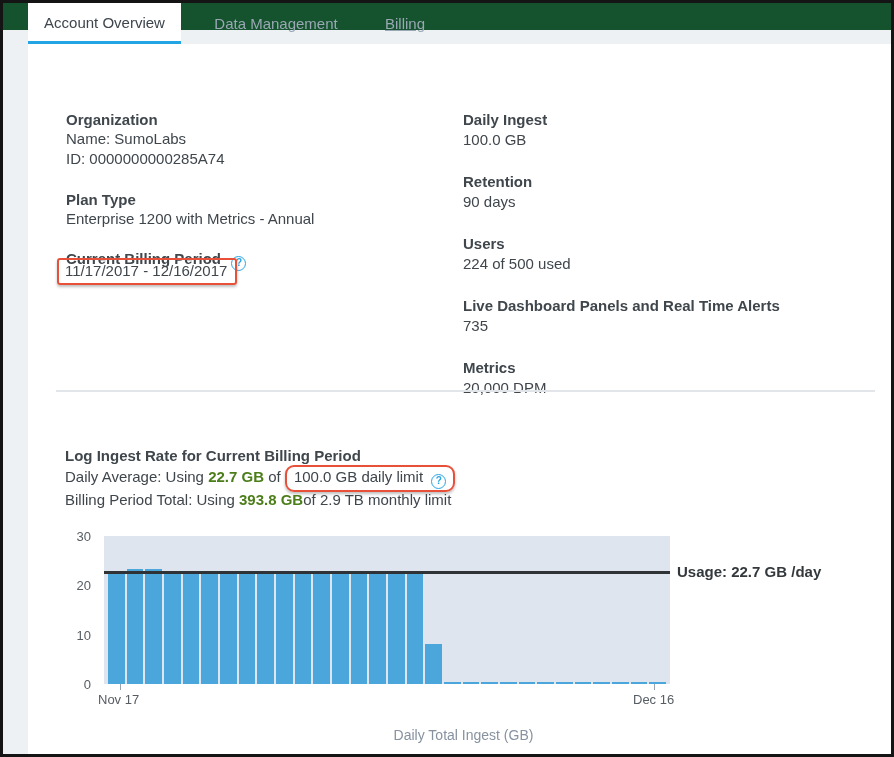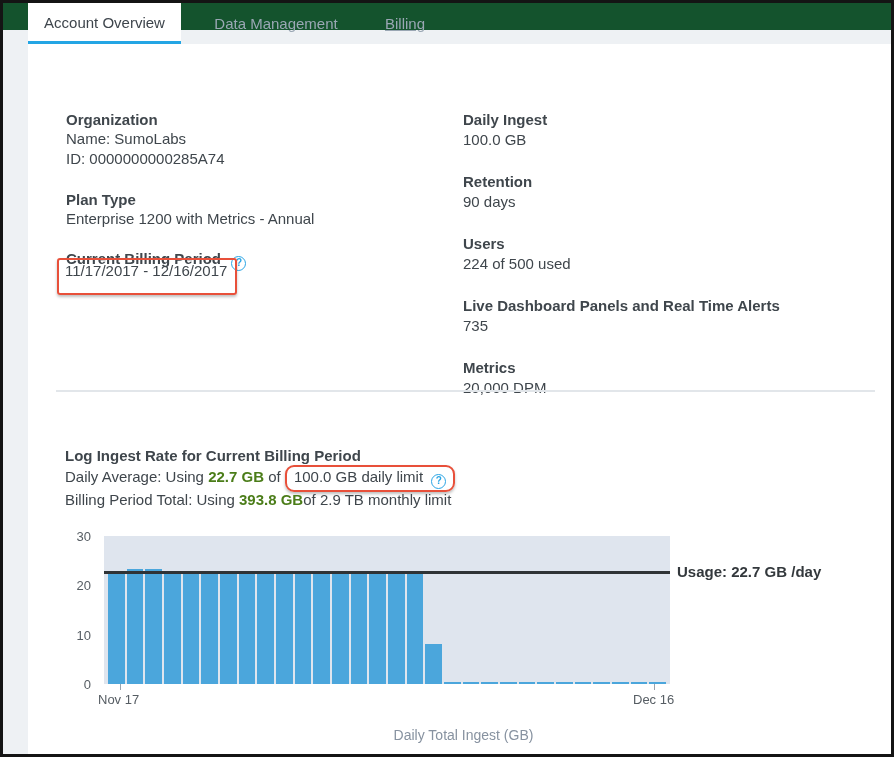--- a/index.html
+++ b/index.html
@@ -22,21 +22,21 @@
   .lbl { font-size:15px; font-weight:bold; color:#3f464c; line-height:20px; }
   .val { font-size:15px; color:#3f464c; line-height:20px; }
   .val b { font-weight:normal; }
   
   .qicon { display:inline-block; width:15px; height:15px; border:1.5px solid #2aa5e5; border-radius:50%;
            color:#2aa5e5; font-size:10px; font-weight:bold; text-align:center; line-height:12px;
            vertical-align:-2px; cursor:pointer; background:#fff; }
   
   .redbox { display:inline-block; border:2px solid #e8503a; border-radius:3px;
             box-shadow:0 2px 3px rgba(0,0,0,0.25); background:transparent; }
-  .redbox.dates { padding:1px 8px 12px 6px; }
+  .redbox.dates { padding:1px 8px 2px 6px; }
   .redbox.limit { padding:0px 7px 1px 7px;border-radius:9px; }
   
   .divider { position:absolute; left:53px; top:387px; width:819px; height:2px; background:#e2e6ea; }
   
   .stat { margin-bottom:22px; }
   
   .green { color:#4b7d19; font-weight:bold; }
   
   .ytick { position:absolute; width:30px; text-align:right; font-size:13px; color:#565d63; }
   .plot { position:absolute; left:101px; top:533px; width:566px; height:148px; background:#dfe5ee; }

